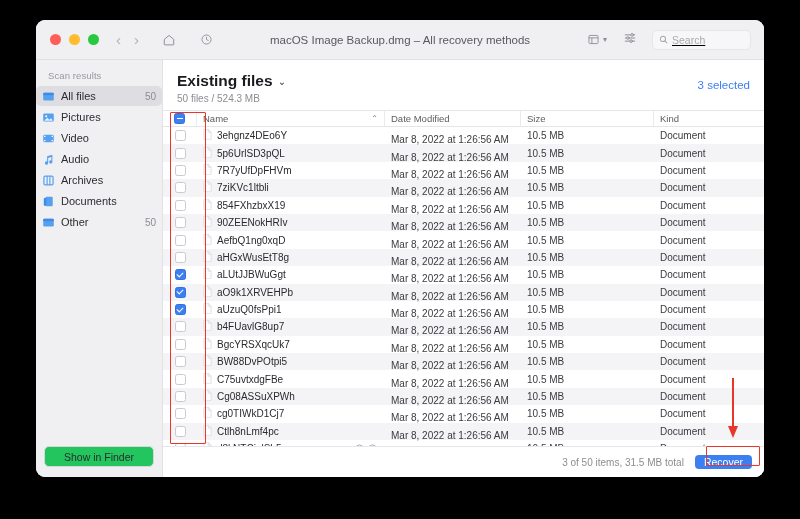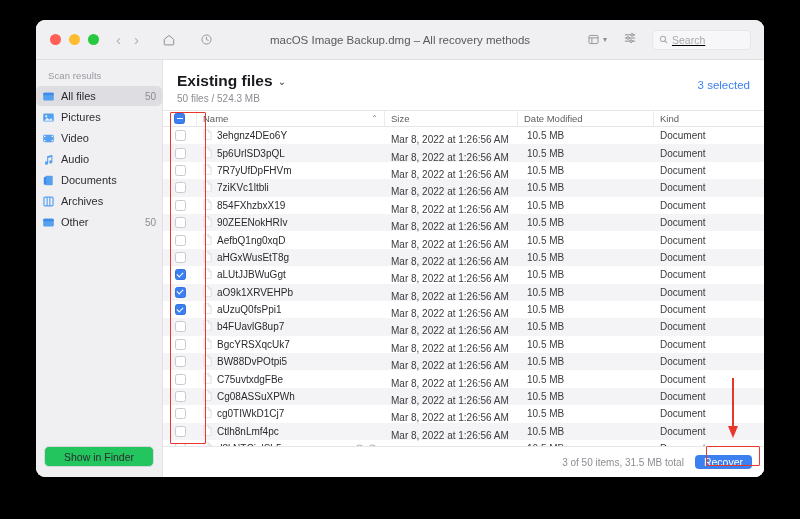--- a/index.html
+++ b/index.html
@@ -433,35 +433,35 @@
                 <svg width="13" height="13" viewBox="0 0 16 16">
                   <path d="M11.5 2.4 6.3 3.9v6.6a2 2 0 1 0 1.3 1.85V6.1l3.9-1.1v4.1a2 2 0 1 0 1.3 1.85V2.4z" fill="#56a0f0"></path>
                 </svg>
               </span>
               <span class="sb-label">Audio</span>
               <span class="sb-count"></span>
             </div>
             <div class="sb-item">
               <span class="sb-icon">
                 <svg width="13" height="13" viewBox="0 0 16 16">
+                  <rect x="2.4" y="2.6" width="11.2" height="10.8" rx="1.4" fill="none" stroke="#56a0f0" stroke-width="1.5"></rect>
+                  <path d="M6.3 2.6v10.8M9.7 2.6v10.8" stroke="#56a0f0" stroke-width="1.4"></path>
+                </svg>
+              </span>
+              <span class="sb-label">Archives</span>
+              <span class="sb-count"></span>
+            </div>
+            <div class="sb-item">
+              <span class="sb-icon">
+                <svg width="13" height="13" viewBox="0 0 16 16">
                   <rect x="4.2" y="2.2" width="9" height="11.6" rx="1.2" fill="#56a0f0"></rect>
                   <rect x="2.2" y="3.6" width="3" height="9.6" rx="1" fill="#3d8ae8"></rect>
                 </svg>
               </span>
               <span class="sb-label">Documents</span>
-              <span class="sb-count"></span>
-            </div>
-            <div class="sb-item">
-              <span class="sb-icon">
-                <svg width="13" height="13" viewBox="0 0 16 16">
-                  <rect x="2.4" y="2.6" width="11.2" height="10.8" rx="1.4" fill="none" stroke="#56a0f0" stroke-width="1.5"></rect>
-                  <path d="M6.3 2.6v10.8M9.7 2.6v10.8" stroke="#56a0f0" stroke-width="1.4"></path>
-                </svg>
-              </span>
-              <span class="sb-label">Archives</span>
               <span class="sb-count"></span>
             </div>
             <div class="sb-item">
               <span class="sb-icon">
                 <svg width="13" height="13" viewBox="0 0 16 16">
                   <rect x="1.5" y="3.5" width="13" height="9.5" rx="1.6" fill="#56a0f0"></rect>
                   <rect x="1.5" y="3.5" width="13" height="3" rx="1.3" fill="#3d8ae8"></rect>
                 </svg>
               </span>
               <span class="sb-label">Other</span>
@@ -490,22 +490,22 @@
         <div class="table-wrap">
 
           <div class="thead">
             <div class="th c-check">
               <span class="cb indet"></span>
             </div>
             <div class="th c-name">
               <span>Name</span>
               <span class="sort-caret">⌃</span>
             </div>
+            <div class="th c-date">Date Modified</div>
             <div class="th c-size">Size</div>
-            <div class="th c-date">Date Modified</div>
             <div class="th c-kind">Kind</div>
           </div>
 
           <div class="rows" id="table-rows">
               <div class="row">
                 <span class="cell c-check">
                   <span class="cb"></span>
                 </span>
                 <span class="cell c-name">
                   <span class="doc-ic"><svg width="9" height="11" viewBox="0 0 12 15">

